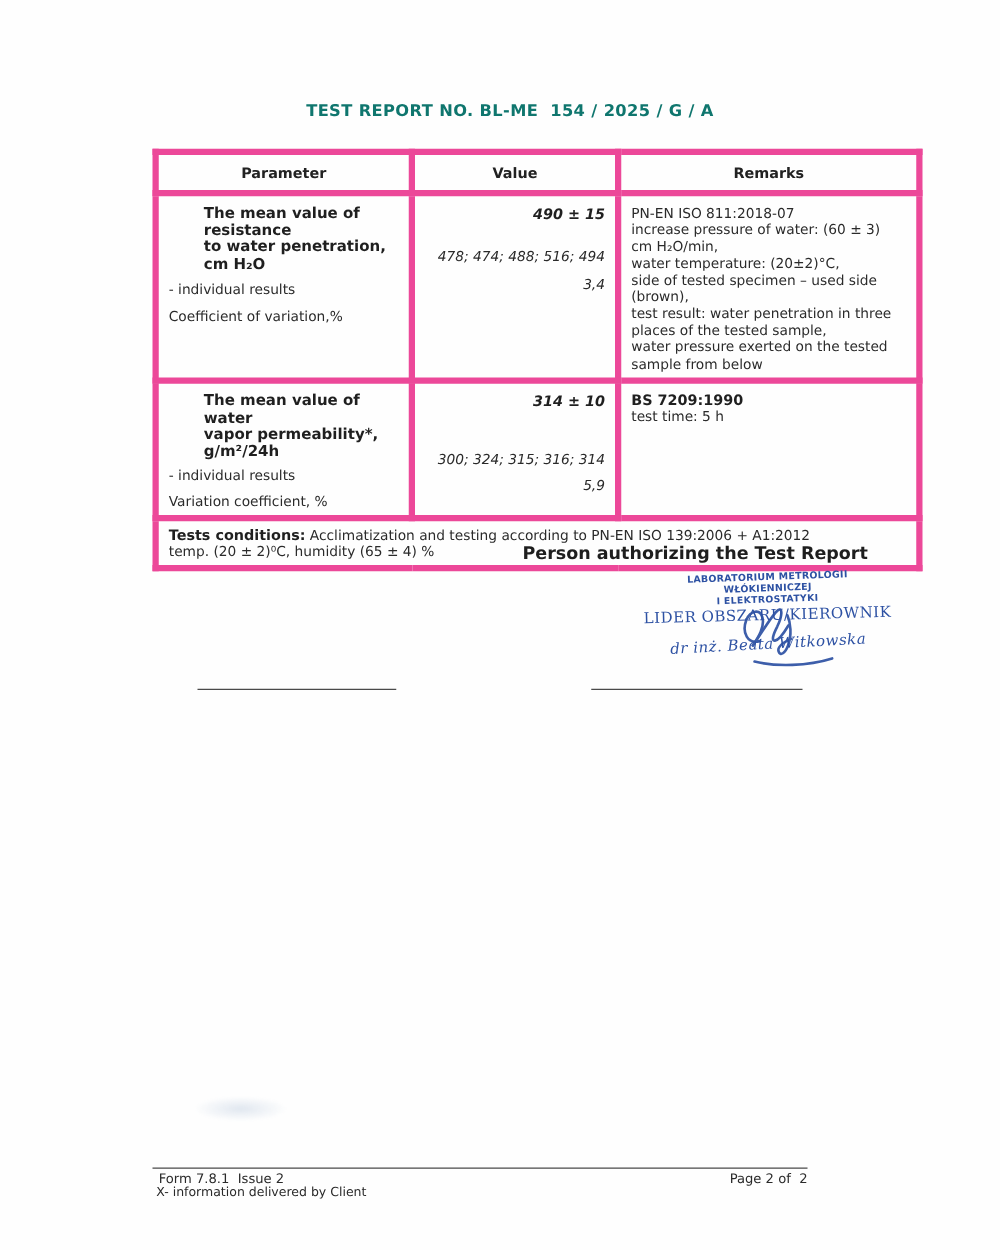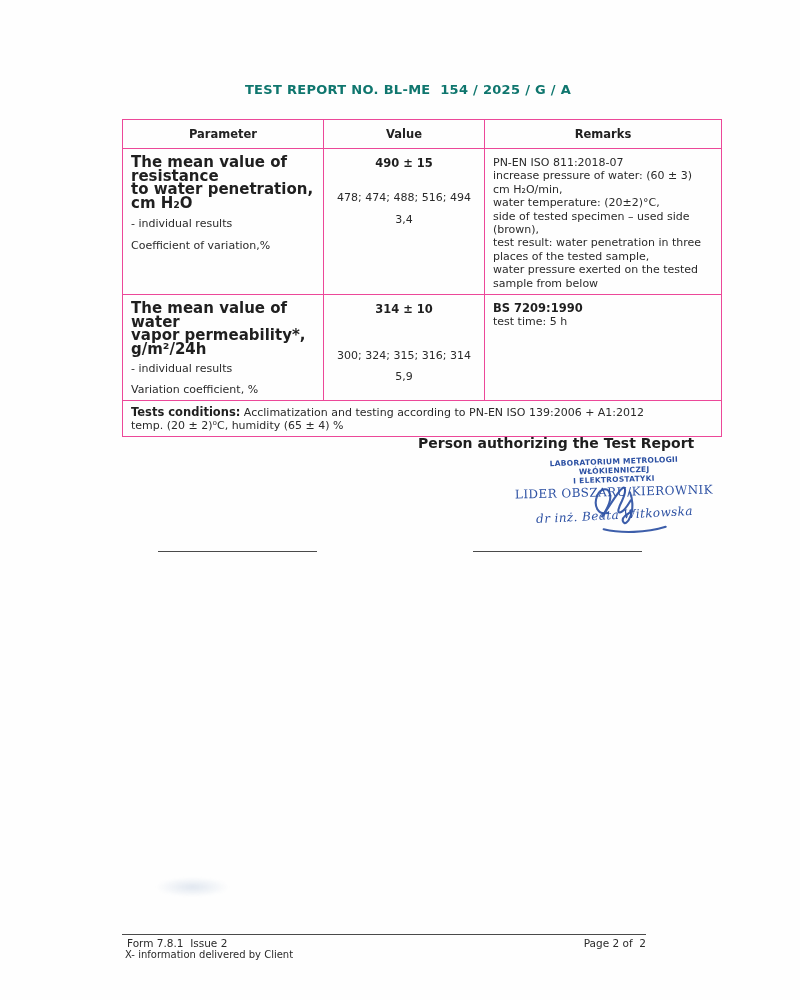--- a/index.html
+++ b/index.html
@@ -19,38 +19,38 @@
     text-align:center;font-weight:bold;font-size:13px;color:#0f766e;
     white-space:pre;letter-spacing:0.3px;
   }
 
   
   table.results{
     position:absolute;left:122px;top:119px;width:572px;
     border-collapse:collapse;table-layout:fixed;
   }
   table.results td,table.results th{
-    border:1px solid #ec4899;
+    border:5px solid #ec4899;
     vertical-align:top;
     padding:7px 8px 4px 8px;
     font-size:11px;color:#2a2a2a;
   }
   th.h-param{width:192px;}
   th.h-value{width:152px;}
   th.h-remarks{width:228px;}
   table.results th{
     font-size:11.5px;font-weight:bold;text-align:center;
     height:13px;padding:7px 4px;color:#222;
   }
   tr.r1 td{height:126px;}
   tr.r2 td{height:87px;}
   tr.rcond td{height:24px;}
-  .param-bold{font-weight:bold;font-size:15px;line-height:13.5px;white-space:pre-line;color:#1f1f1f;}
+  .param-bold{font-weight:bold;font-size:12px;line-height:13.5px;white-space:pre-line;color:#1f1f1f;margin-left:28px;}
   .cell-line{font-size:11px;line-height:13px;}
-  .val-cell{text-align:center;}
+  .val-cell{text-align:right;font-style:italic;}
   .val-bold{font-weight:bold;font-size:11.5px;color:#1f1f1f;}
   .remarks-text{font-size:11px;line-height:13.4px;white-space:pre-line;}
   .remarks-bold{font-weight:bold;font-size:11.5px;line-height:13.4px;color:#1f1f1f;}
   .m-r1-ind{margin-top:7px;}
   .m-r1-coef{margin-top:9px;}
   .m-r1v-ind{margin-top:21px;}
   .m-r2-ind{margin-top:6px;}
   .m-r2-var{margin-top:8px;}
   .m-r2v-ind{margin-top:33px;}
   .cond-cell{font-size:11px;line-height:13px;padding-top:5px !important;}

